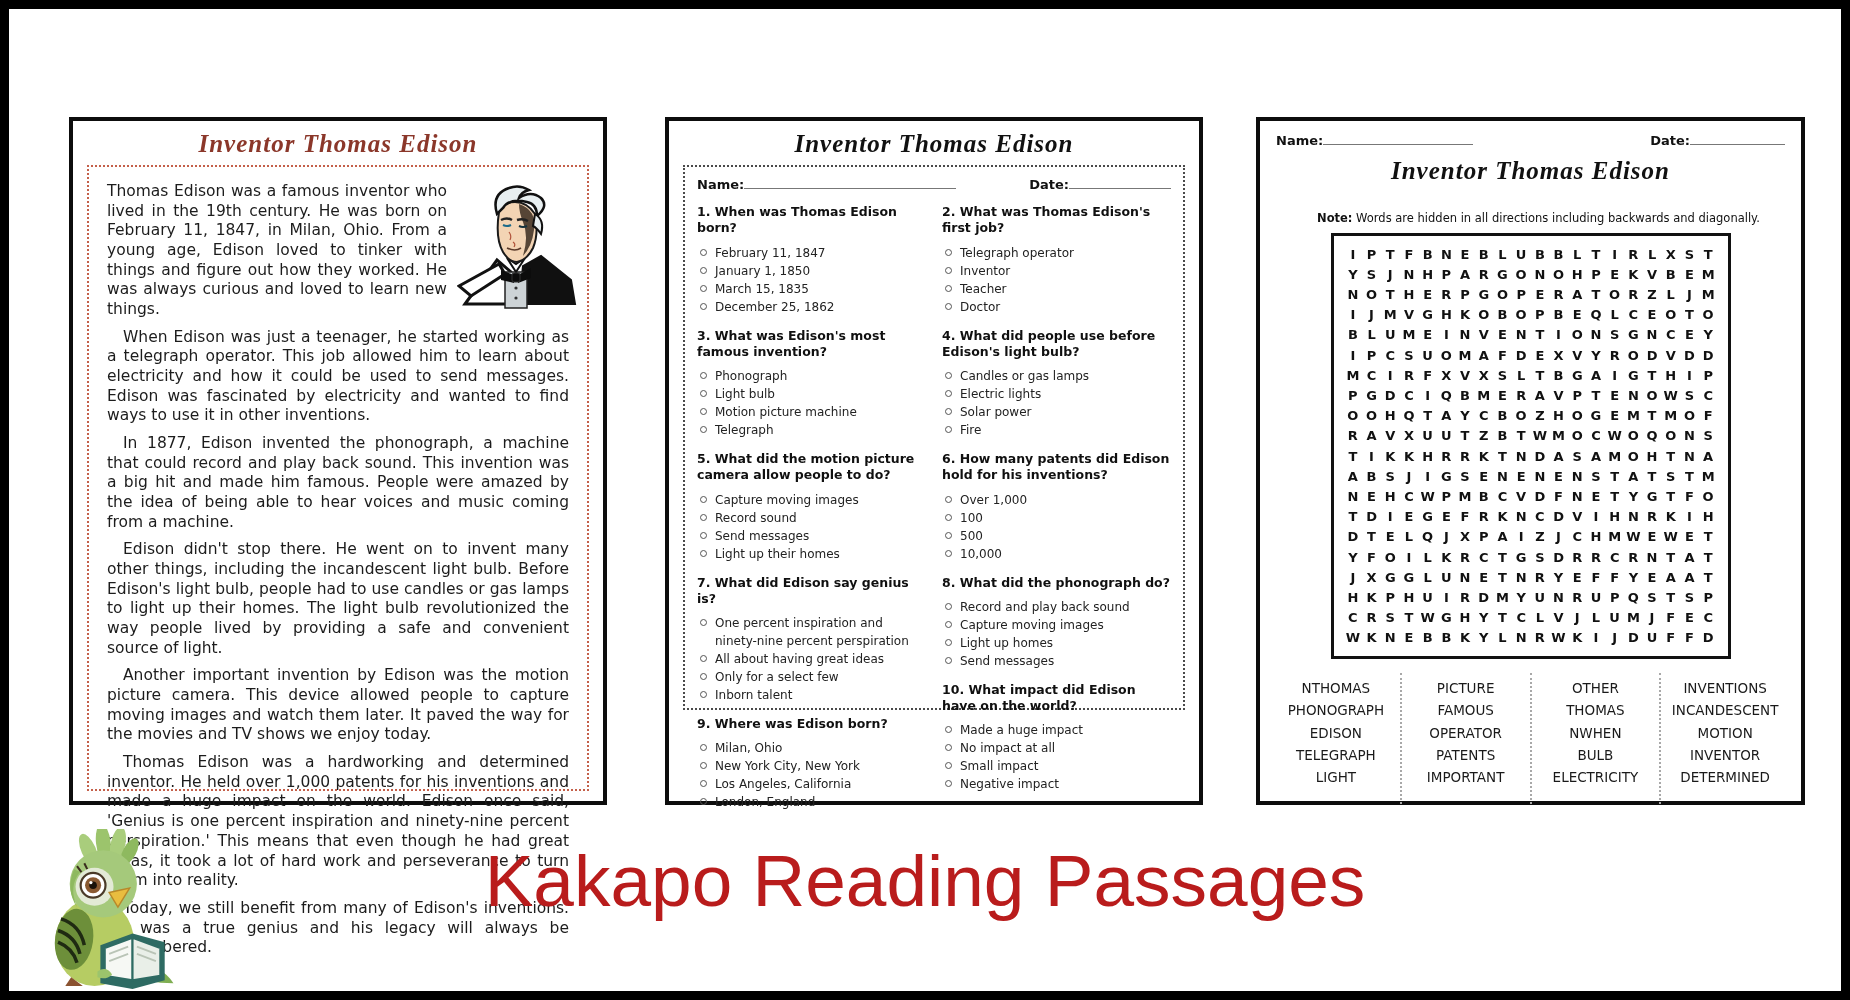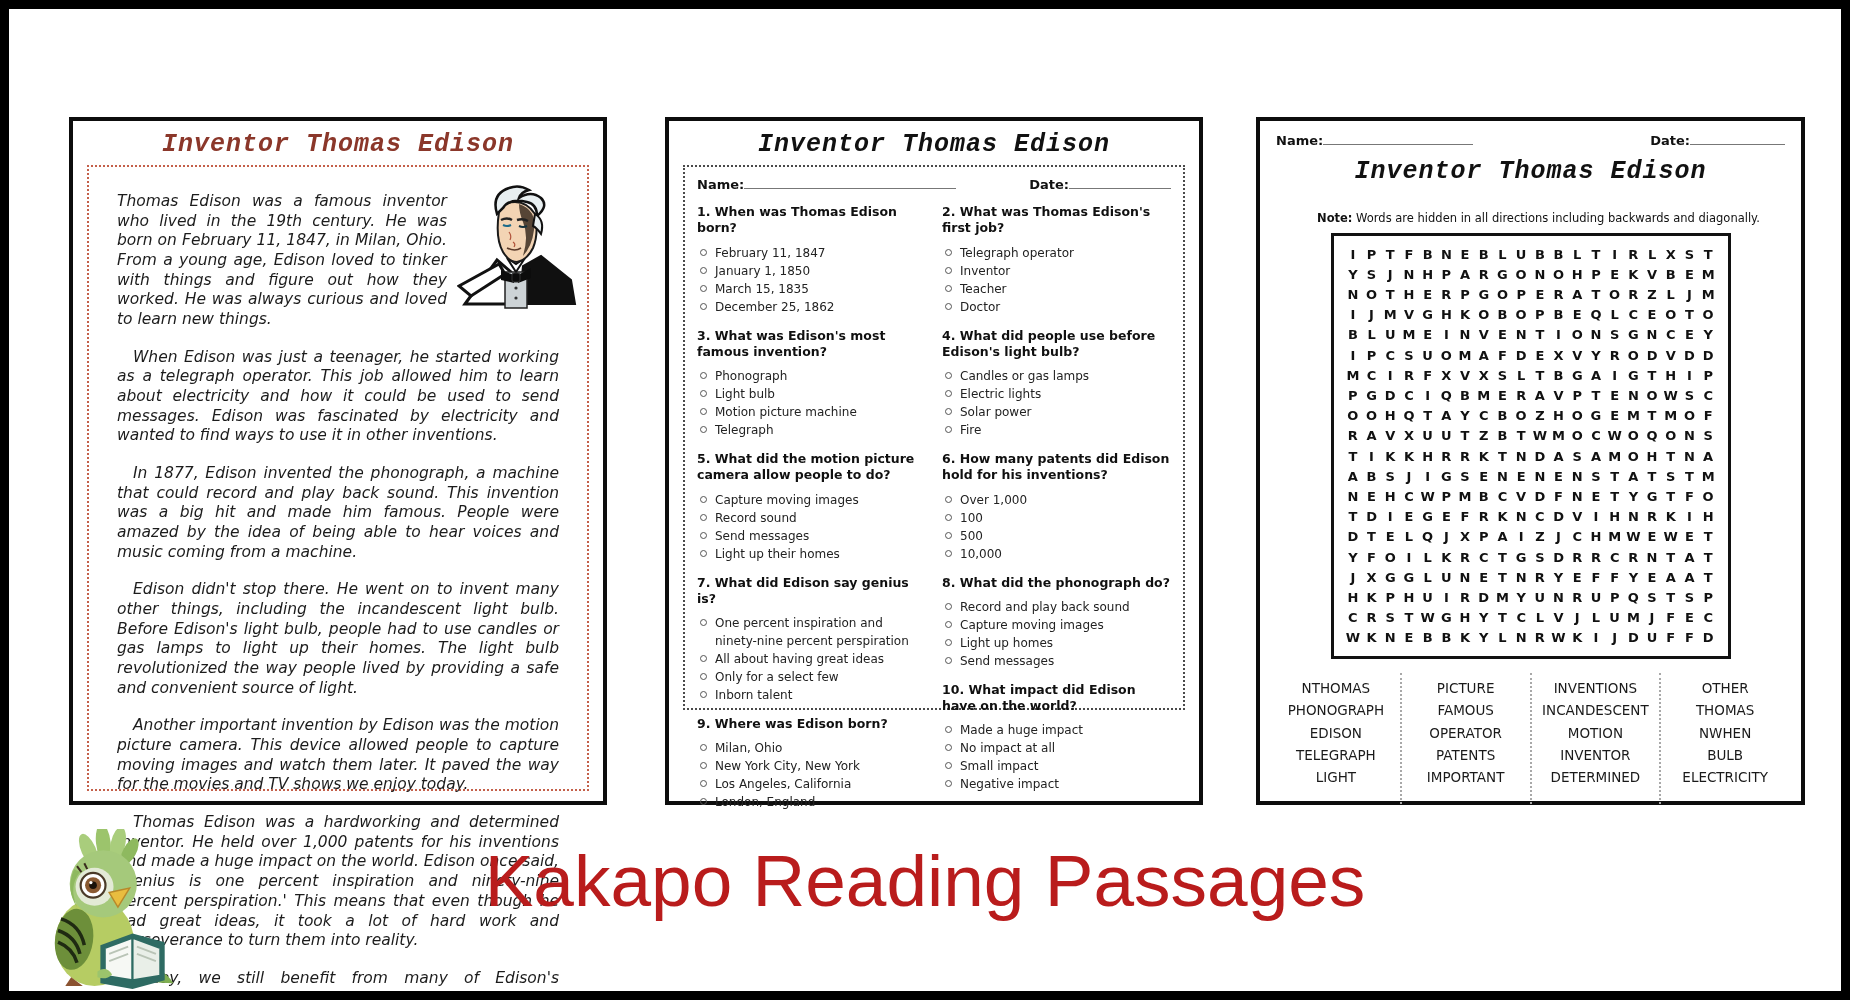--- a/index.html
+++ b/index.html
@@ -5,30 +5,30 @@
   html,body{margin:0;padding:0;background:#ffffff;}
   .canvas{position:relative;width:1850px;height:1000px;background:#fff;border:9px solid #000;
           box-sizing:border-box;font-family:"DejaVu Sans",sans-serif;overflow:hidden;}
 
   
   .page{position:absolute;top:108px;height:688px;background:#fff;border:4px solid #0d0d0d;box-sizing:border-box;}
   .page1{left:60px;width:538px;}
   .page2{left:656px;width:538px;}
   .page3{left:1247px;width:549px;}
 
-  .page-title{text-align:center;font-family:Liberation Mono, monospace;font-style:italic;font-weight:bold;
+  .page-title{text-align:center;font-family:Liberation Serif, serif;font-style:italic;font-weight:bold;
               font-size:25px;letter-spacing:1px;color:#111;}
   .page1 .page-title{margin-top:9px;}
   .page2 .page-title{margin-top:9px;}
 
   
   .passage-box{position:absolute;left:14px;right:14px;top:44px;bottom:10px;border:2px dotted #c4604a;
                padding:7px 10px;font-size:15.5px;line-height:1.27;color:#1c1c1c;text-align:justify;box-sizing:border-box;}
   .portrait{float:right;width:120px;height:134px;margin:2px 0 4px 10px;}
-  .para{margin:18px;font-style:italic;}
+  .para{margin:8px;}
   .para.indent{text-indent:16px;}
 
   
   .questions-box{position:absolute;left:14px;right:14px;top:44px;height:545px;border:2px dotted #4a4a4a;
                  padding:10px 12px;box-sizing:border-box;}
   .nd-row{display:flex;justify-content:space-between;align-items:flex-end;font-size:13px;color:#111;font-weight:600;gap:18px;}
   .uline{display:inline-block;border-bottom:1.5px solid #777;height:11px;}
   .w215{width:212px;} .w105{width:102px;} .w150{width:150px;} .w95{width:95px;}
   .qcols{display:flex;gap:16px;margin-top:12px;}
   .qcol{flex:1;min-width:0;}
@@ -741,33 +741,33 @@
           <div>LIGHT</div>
         </div>
         <div class="wcol">
           <div>PICTURE</div>
           <div>FAMOUS</div>
           <div>OPERATOR</div>
           <div>PATENTS</div>
           <div>IMPORTANT</div>
         </div>
         <div class="wcol">
+          <div>OTHER</div>
+          <div>THOMAS</div>
+          <div>NWHEN</div>
+          <div>BULB</div>
+          <div>ELECTRICITY</div>
+        </div>
+        <div class="wcol">
           <div>INVENTIONS</div>
           <div>INCANDESCENT</div>
           <div>MOTION</div>
           <div>INVENTOR</div>
           <div>DETERMINED</div>
         </div>
-        <div class="wcol">
-          <div>OTHER</div>
-          <div>THOMAS</div>
-          <div>NWHEN</div>
-          <div>BULB</div>
-          <div>ELECTRICITY</div>
-        </div>
       </div>
   </div>
 
   <div class="logo">
     <svg viewBox="0 0 104 112" width="152" height="168">
 
       <ellipse cx="34" cy="13" rx="5" ry="12" fill="#a9cd7c" transform="rotate(-24 34 13)"></ellipse>
       <ellipse cx="44" cy="8" rx="5" ry="13" fill="#9cc46c" transform="rotate(-6 44 8)"></ellipse>
       <ellipse cx="54" cy="9" rx="5" ry="12" fill="#a9cd7c" transform="rotate(12 54 9)"></ellipse>
       <ellipse cx="62" cy="14" rx="4.5" ry="10" fill="#8eb95f" transform="rotate(28 62 14)"></ellipse>

